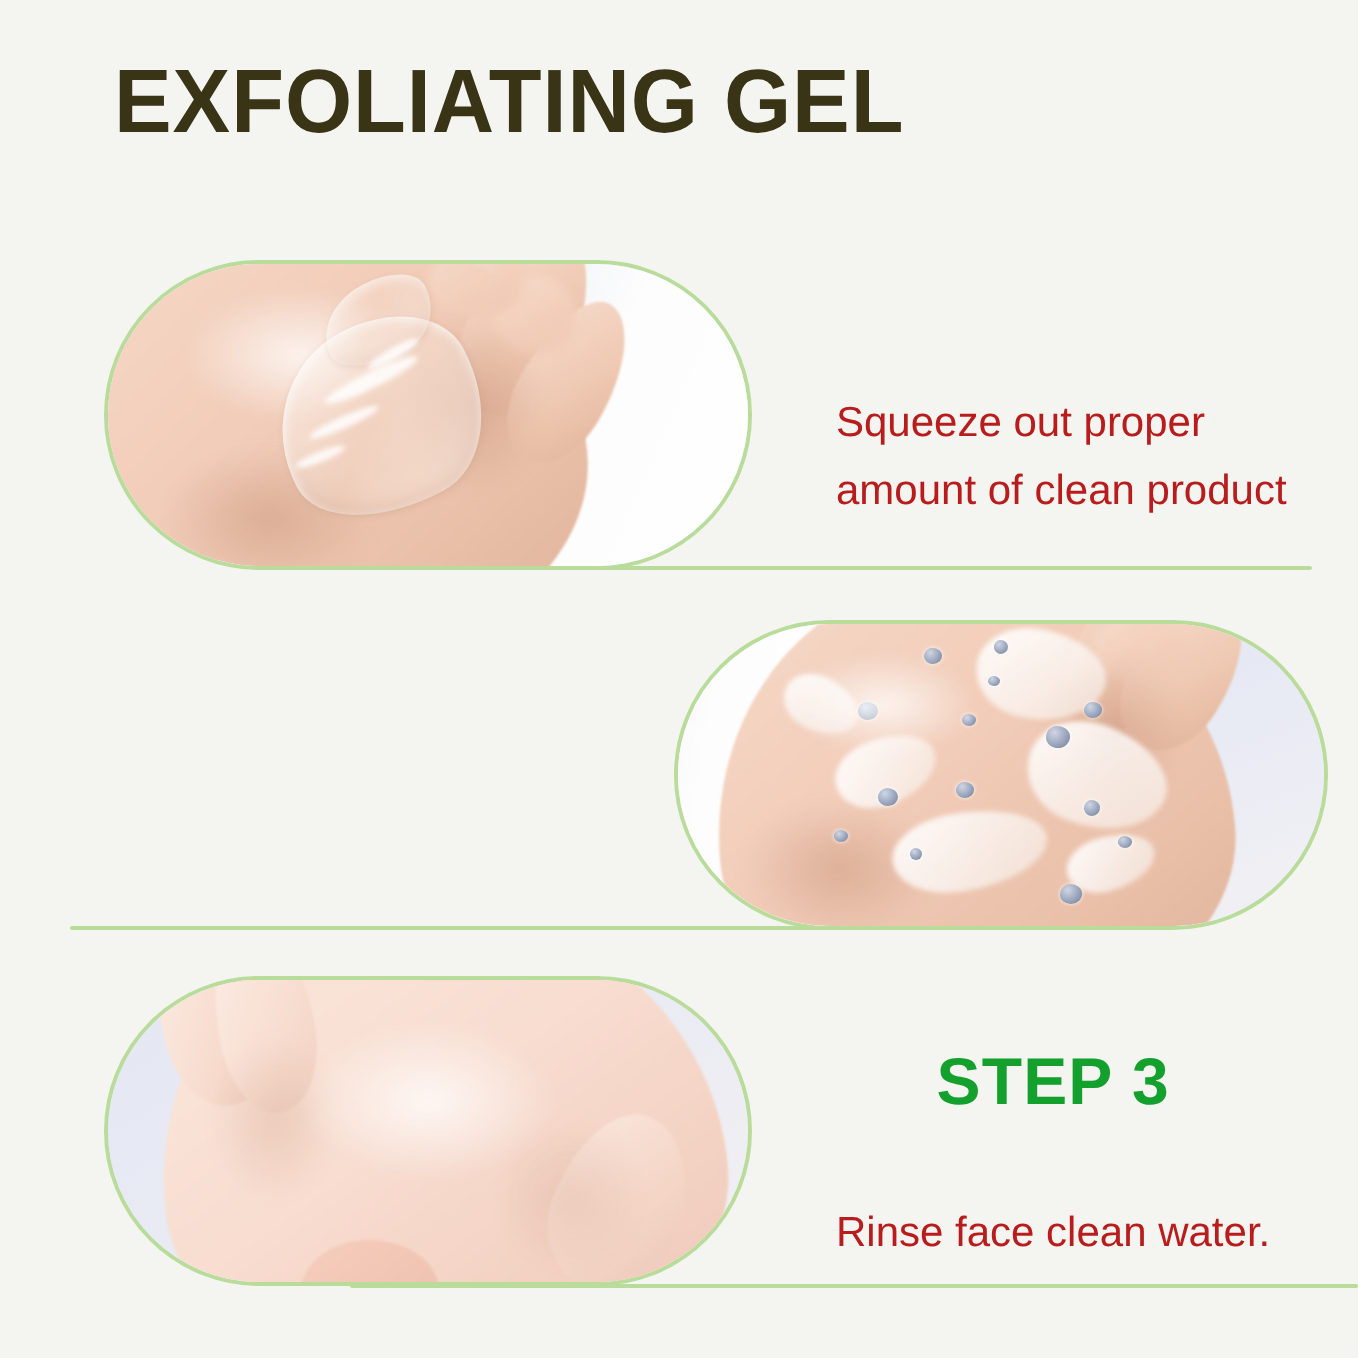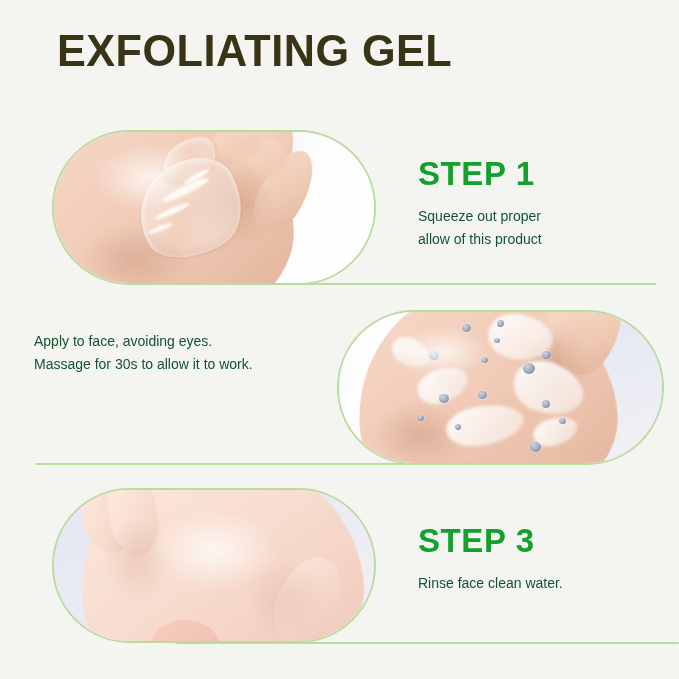--- a/index.html
+++ b/index.html
@@ -147,37 +147,38 @@
     position: absolute;
     background: radial-gradient(circle at 35% 30%, #cfd6e4 0%, #9aa6bd 55%, #6e7b95 100%);
     border-radius: 46% 54% 50% 50% / 52% 48% 52% 48%;
     box-shadow: 0 0 2px rgba(255,255,255,0.9);
   }
 
   
   .step-block { position: absolute; }
   .step-1-text { left: 418px; top: 155px; }
   .step-2-text { left: 34px;  top: 330px; }
-  .step-3-text { left: 418px; top: 522px; }
+  .step-3-text { left: 418px; top: 522px; text-align: center; }
 
   .step-heading {
     font-size: 33px;
     font-weight: bold;
     color: #13a02c;
     letter-spacing: 0.6px;
     margin: 0 0 12px 0;
     font-family: "Liberation Sans", sans-serif;
     white-space: nowrap;
   }
   .step-body {
-    font-size: 14px;
+    font-size: 21px;
     line-height: 1.62;
-    color: #14532d;
+    color: #b91c1c;
     font-family: "Liberation Sans", sans-serif;
     white-space: nowrap;
+    margin-top: 40px;
   }
   .step-body div { margin: 0; }
 </style>
 </head>
 <body>
 
 <div id="infographic">
 
   <div class="title">EXFOLIATING GEL</div>
 
@@ -203,24 +204,23 @@
       <div class="gel" style="left:26%; top:20%; width:33%; height:62%;"></div>
       <div class="gel" style="left:33%; top:6%; width:18%; height:26%; opacity:0.75;"></div>
       <div class="gel-hi" style="left:33%; top:36%; width:16%; height:5%; transform:rotate(-26deg);"></div>
       <div class="gel-hi" style="left:31%; top:50%; width:12%; height:4%; transform:rotate(-24deg);"></div>
       <div class="gel-hi" style="left:40%; top:28%; width:9%;  height:4%; transform:rotate(-30deg);"></div>
       <div class="gel-hi" style="left:29%; top:62%; width:8%;  height:3%; transform:rotate(-22deg);"></div>
     </div>
   </div>
 
   <div class="step-block step-1-text">
-    <div class="step-heading">STEP 1</div>
     <div class="step-body">
       <div>Squeeze out proper</div>
-      <div>allow of this product</div>
+      <div>amount of clean product</div>
     </div>
   </div>
 
   <div class="card card-2">
     <div class="photo">
       <div class="bg-lavender"></div>
       <div class="bg-white-sweep" style="right:auto; left:-14%; width:40%; transform:rotate(-6deg);"></div>
 
       <div class="hand hand-back" style="left:6%; top:-16%; width:80%; height:150%; transform:rotate(-5deg);"></div>
 
@@ -249,24 +249,20 @@
       <div class="speck" style="left:24%; top:68%; width:7px;  height:6px;"></div>
       <div class="speck" style="left:36%; top:74%; width:6px;  height:6px;"></div>
       <div class="speck" style="left:59%; top:86%; width:11px; height:10px;"></div>
       <div class="speck" style="left:48%; top:17%; width:6px;  height:5px;"></div>
       <div class="speck" style="left:68%; top:70%; width:7px;  height:6px;"></div>
       <div class="lightstreak" style="left:18%; top:10%; width:28%; height:34%;"></div>
     </div>
   </div>
 
   <div class="step-block step-2-text">
-    <div class="step-body">
-      <div>Apply to face, avoiding eyes.</div>
-      <div>Massage for 30s to allow it to work.</div>
-    </div>
   </div>
 
   <div class="card card-3">
     <div class="photo">
       <div class="bg-lavender" style="background:linear-gradient(150deg,#e4e7f3 0%, #e8eaf4 40%, #f3f0f2 100%);"></div>
 
       <div class="hand hand-back" style="left:8%; top:-26%; width:88%; height:160%; transform:rotate(-6deg);
            background:linear-gradient(150deg,#fbe8dd 0%, #f8ddd0 45%, #f2cfc0 80%, #ecc4b4 100%);"></div>
       <div class="finger" style="left:8%;  top:-18%; width:16%; height:60%; transform:rotate(-16deg);
            background:linear-gradient(120deg,#fdeee6,#f7dbcd 60%, #eecdbd);"></div>

